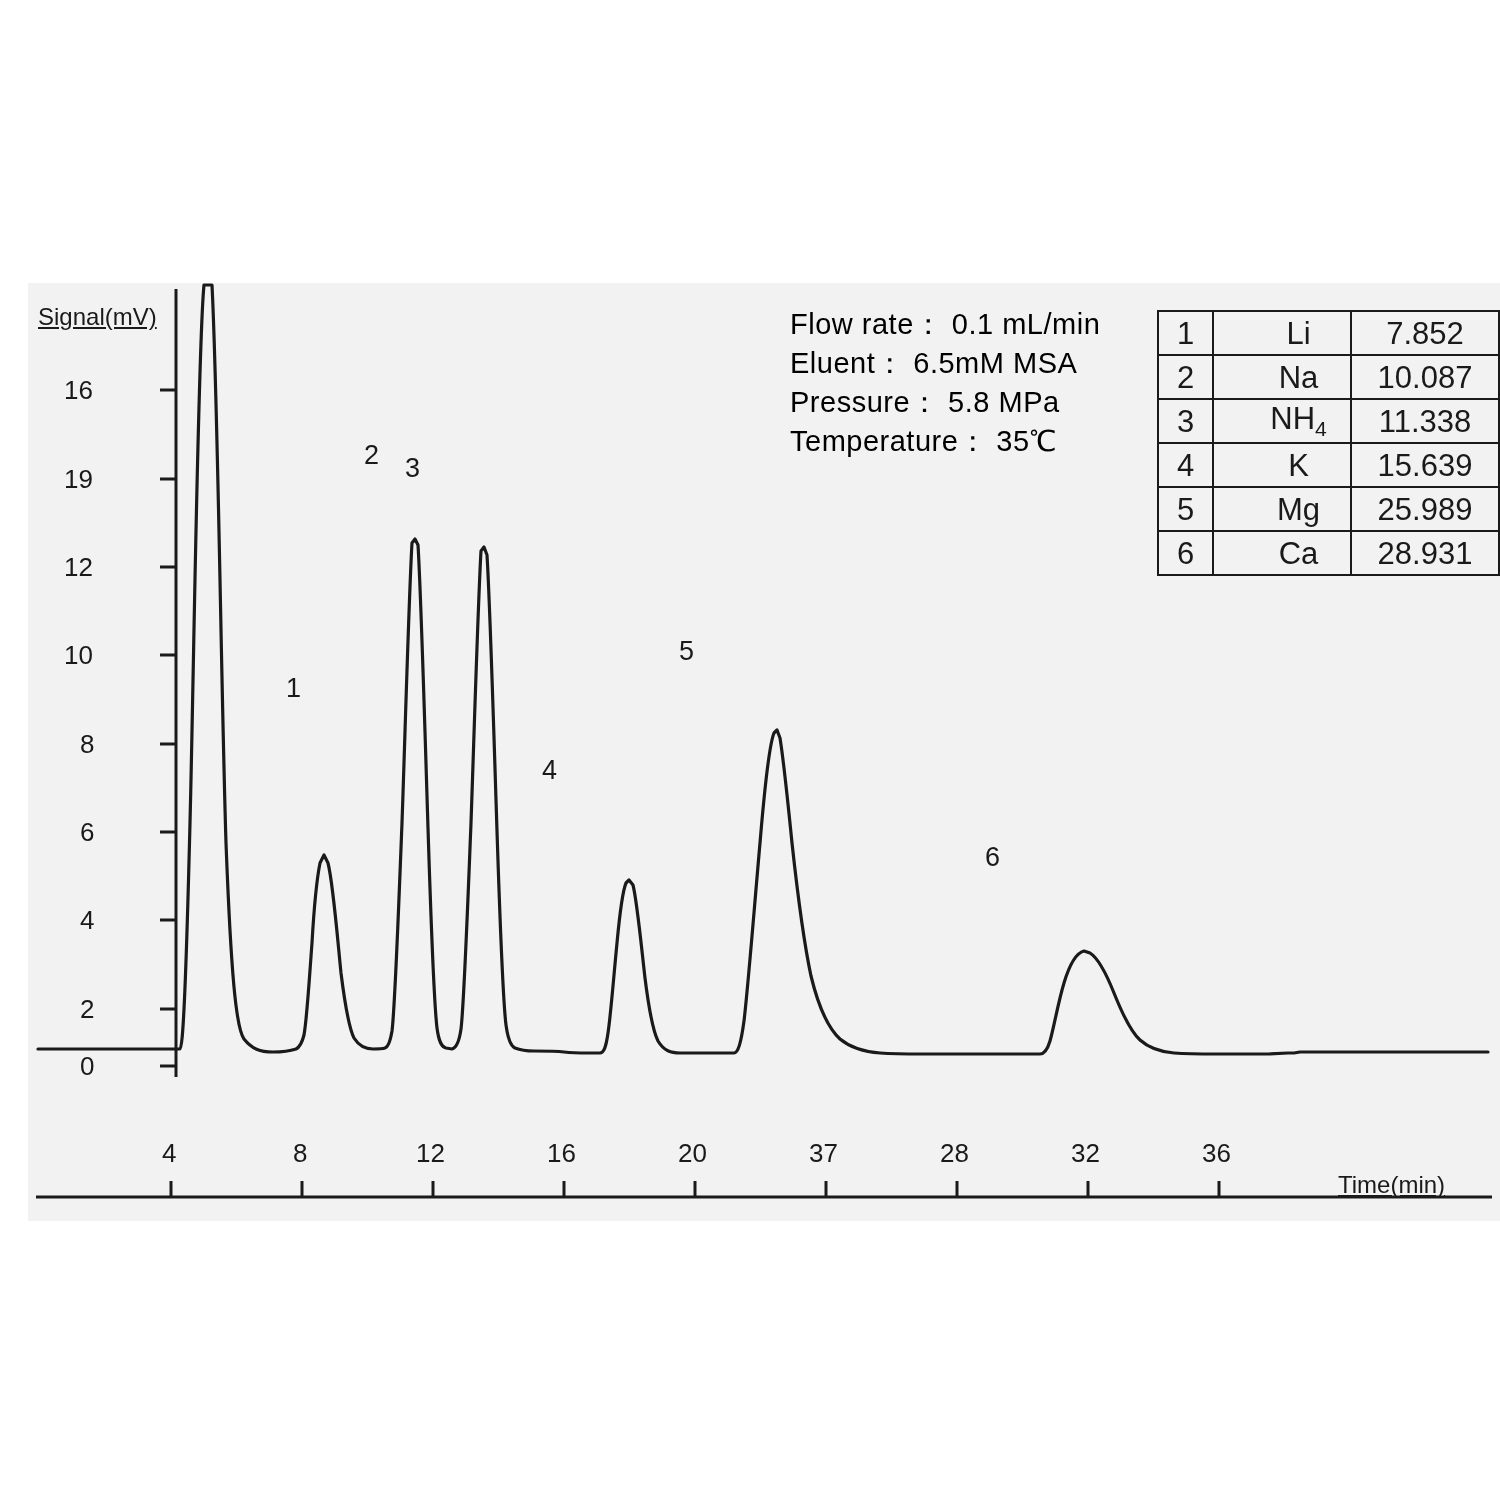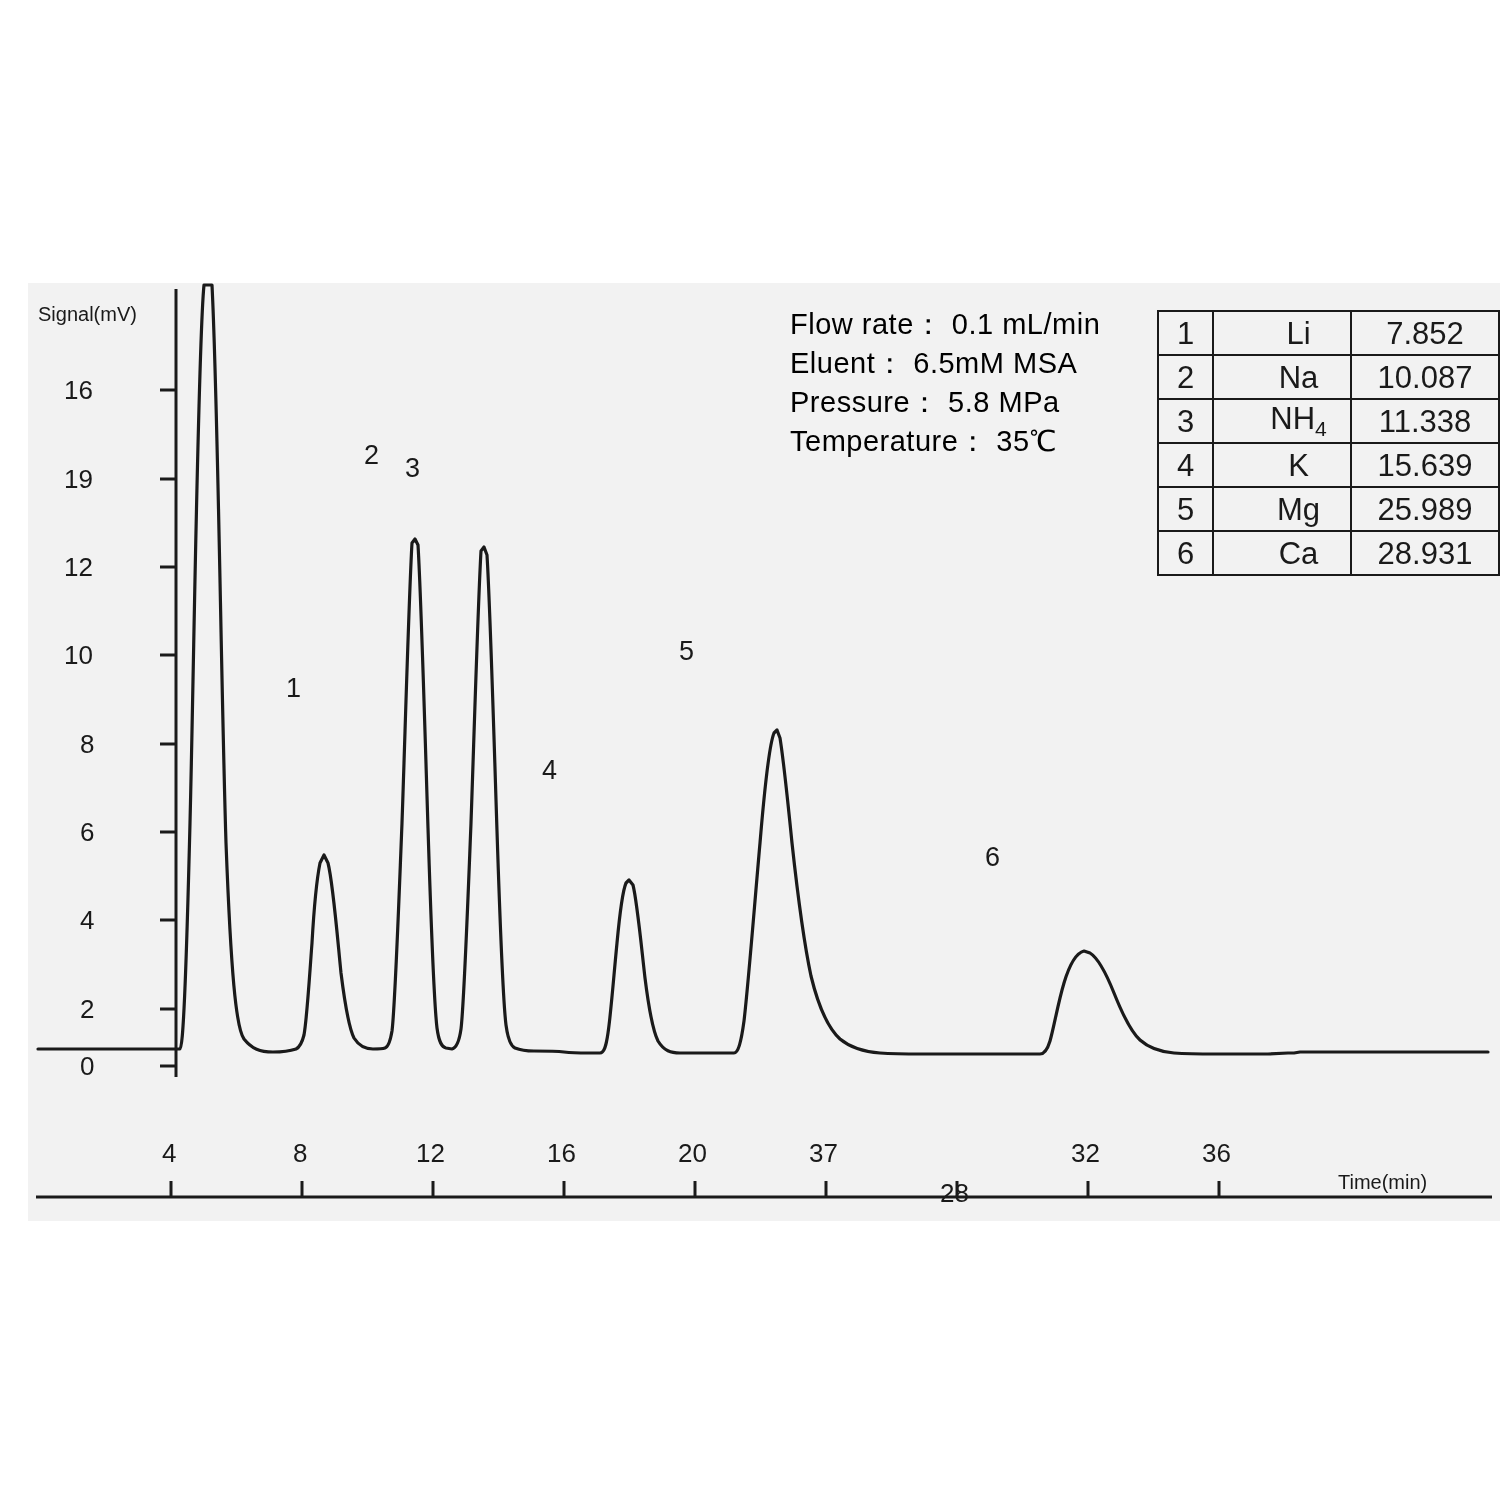--- a/index.html
+++ b/index.html
@@ -33,21 +33,22 @@
     color: #1a1a1a;
     white-space: nowrap;
   }
   .axis-num {
     font-size: 26px;
   }
   .peak-num {
     font-size: 27px;
   }
   .axis-title {
-    font-size: 20px;
+    font-size: 24px;
+    text-decoration: underline;
   }
   .meta-line {
     font-size: 29px;
     letter-spacing: 0.5px;
   }
   #meta-block {
     position: absolute;
     left: 790px;
     top: 305px;
     width: 370px;
@@ -210,21 +211,21 @@
     <div class="lbl axis-num" style="left:52px; top:622px;">4</div>
     <div class="lbl axis-num" style="left:52px; top:711px;">2</div>
     <div class="lbl axis-num" style="left:52px; top:768px;">0</div>
 
     <div class="lbl axis-num" style="left:134px; top:855px;">4</div>
     <div class="lbl axis-num" style="left:265px; top:855px;">8</div>
     <div class="lbl axis-num" style="left:388px; top:855px;">12</div>
     <div class="lbl axis-num" style="left:519px; top:855px;">16</div>
     <div class="lbl axis-num" style="left:650px; top:855px;">20</div>
     <div class="lbl axis-num" style="left:781px; top:855px;">37</div>
-    <div class="lbl axis-num" style="left:912px; top:855px;margin-top:40px;">28</div>
+    <div class="lbl axis-num" style="left:912px; top:855px;">28</div>
     <div class="lbl axis-num" style="left:1043px; top:855px;">32</div>
     <div class="lbl axis-num" style="left:1174px; top:855px;">36</div>
 
     <div class="lbl axis-title" style="left:1310px; top:888px;text-align:right;">Time(min)</div>
 
     <div class="lbl peak-num" style="left:258px; top:390px;">1</div>
     <div class="lbl peak-num" style="left:336px; top:157px;">2</div>
     <div class="lbl peak-num" style="left:377px; top:170px;">3</div>
     <div class="lbl peak-num" style="left:514px; top:472px;">4</div>
     <div class="lbl peak-num" style="left:651px; top:353px;">5</div>

